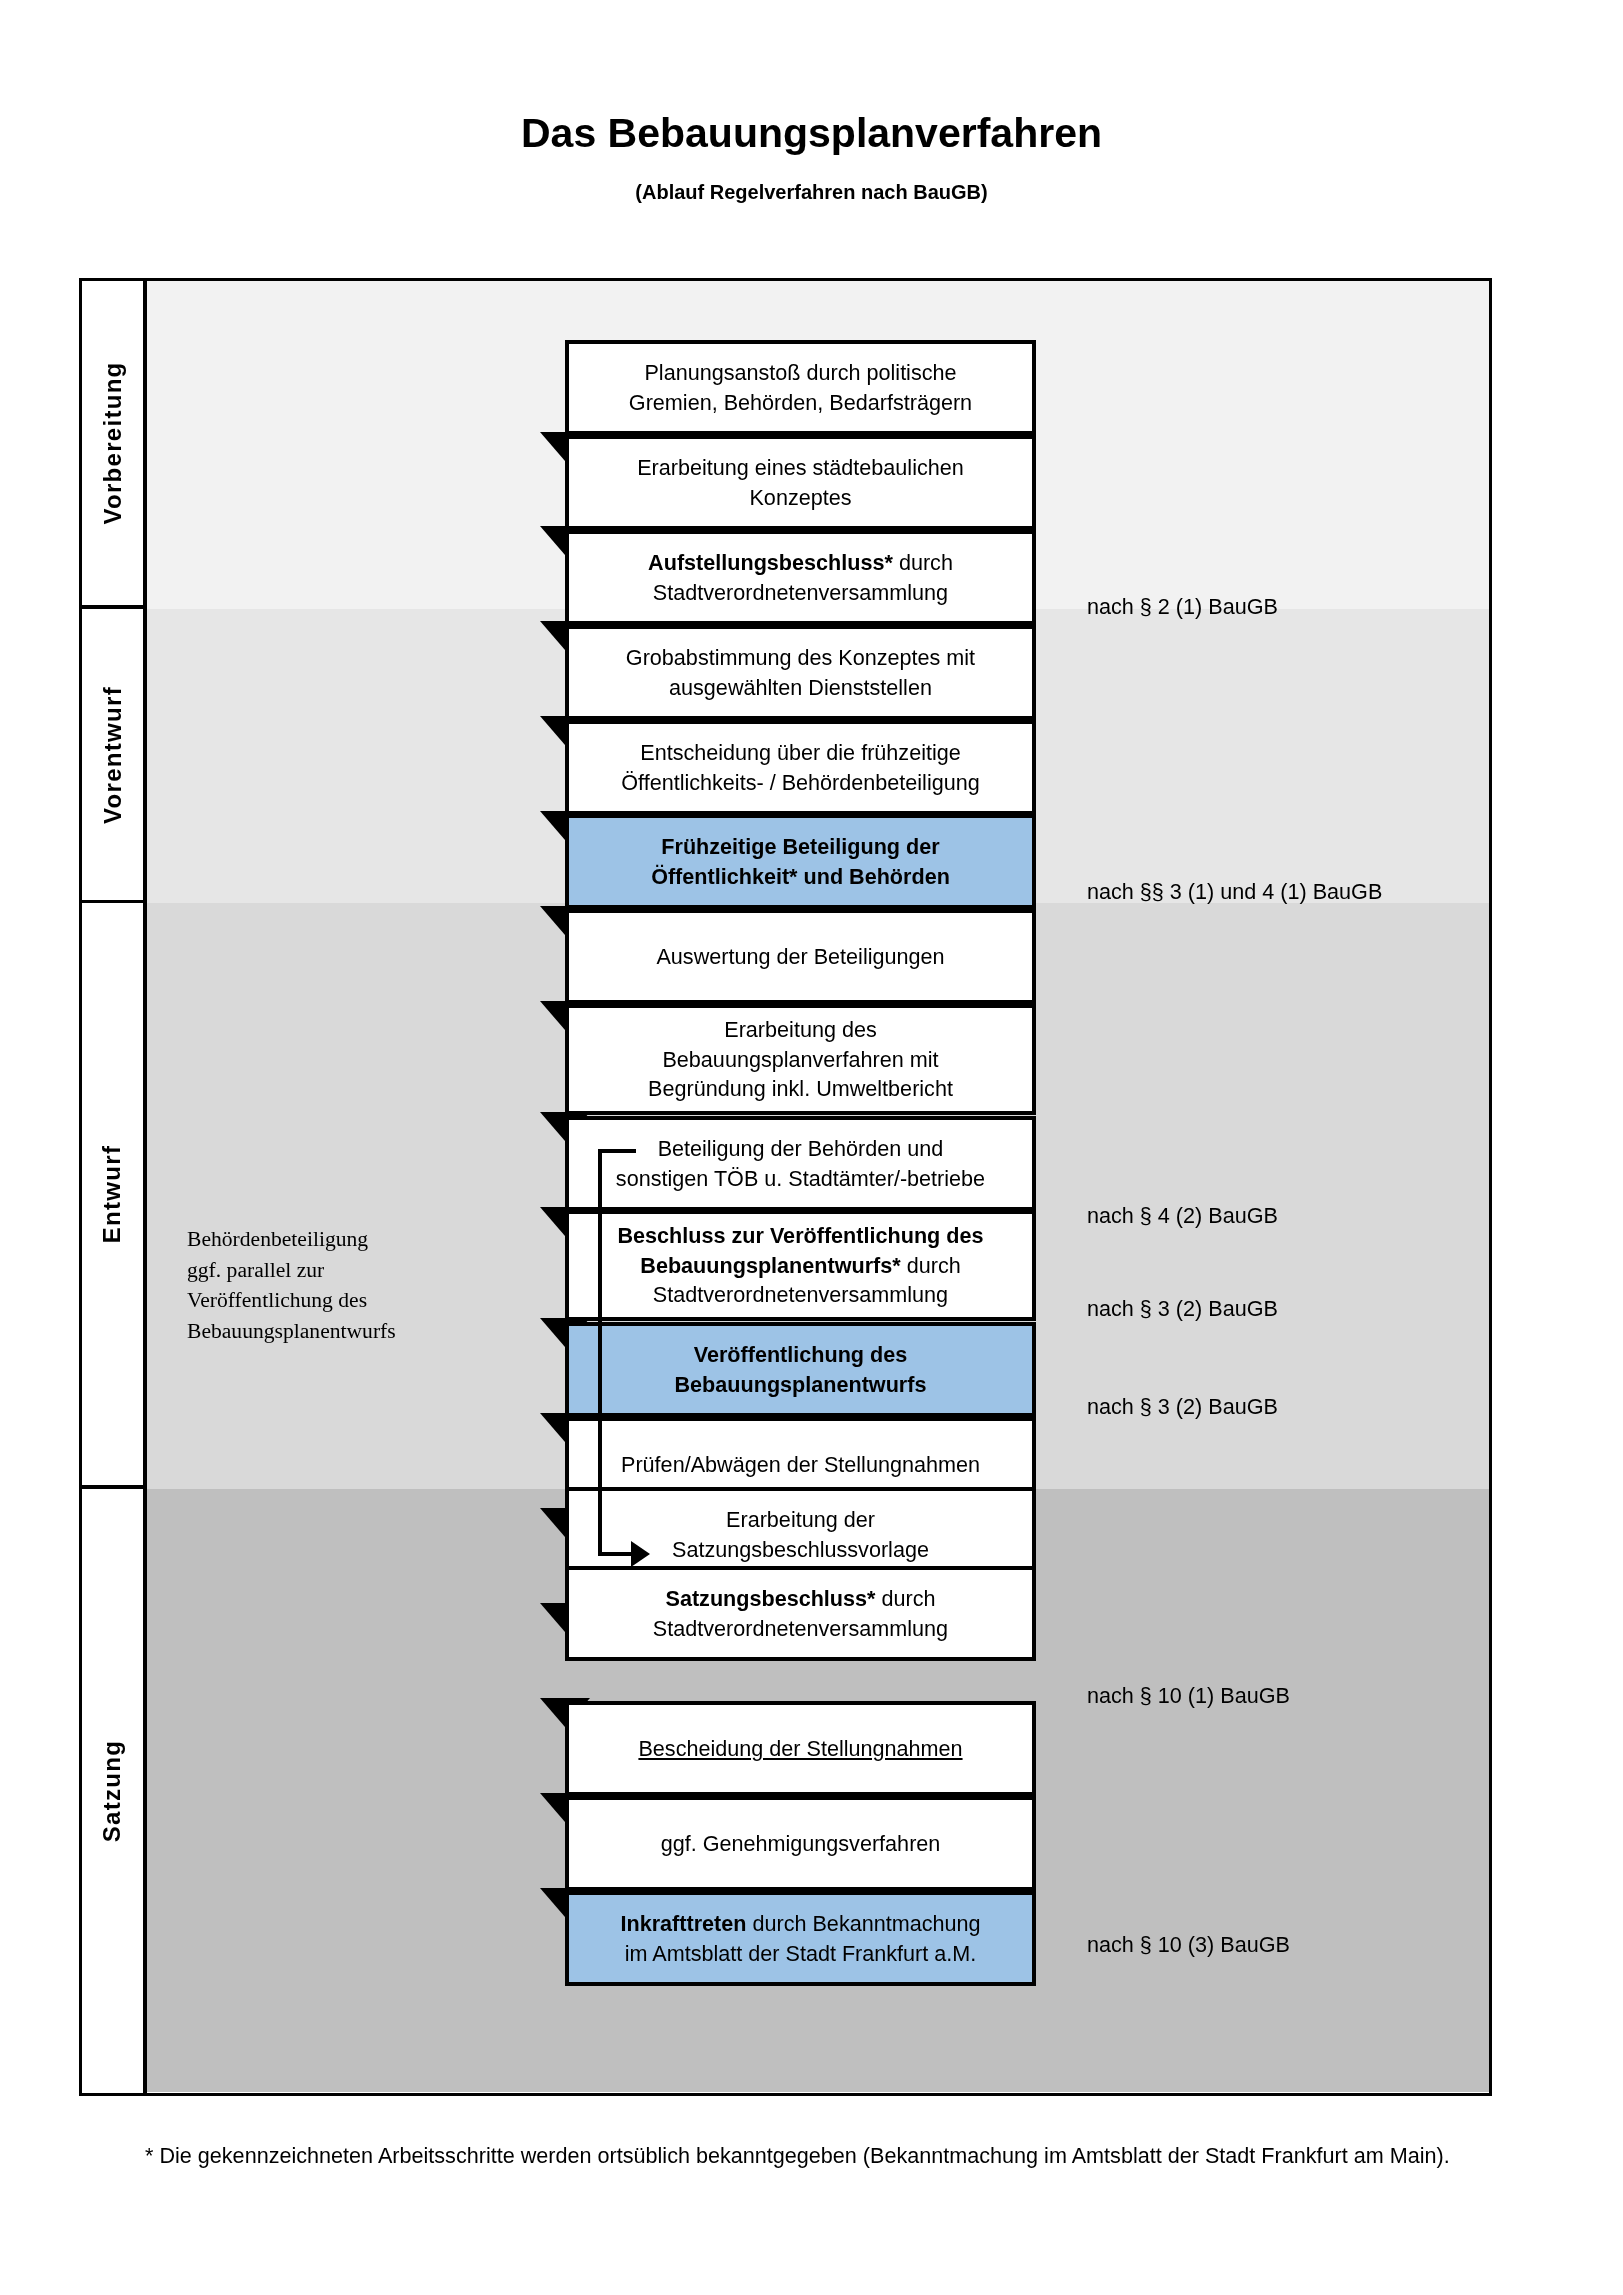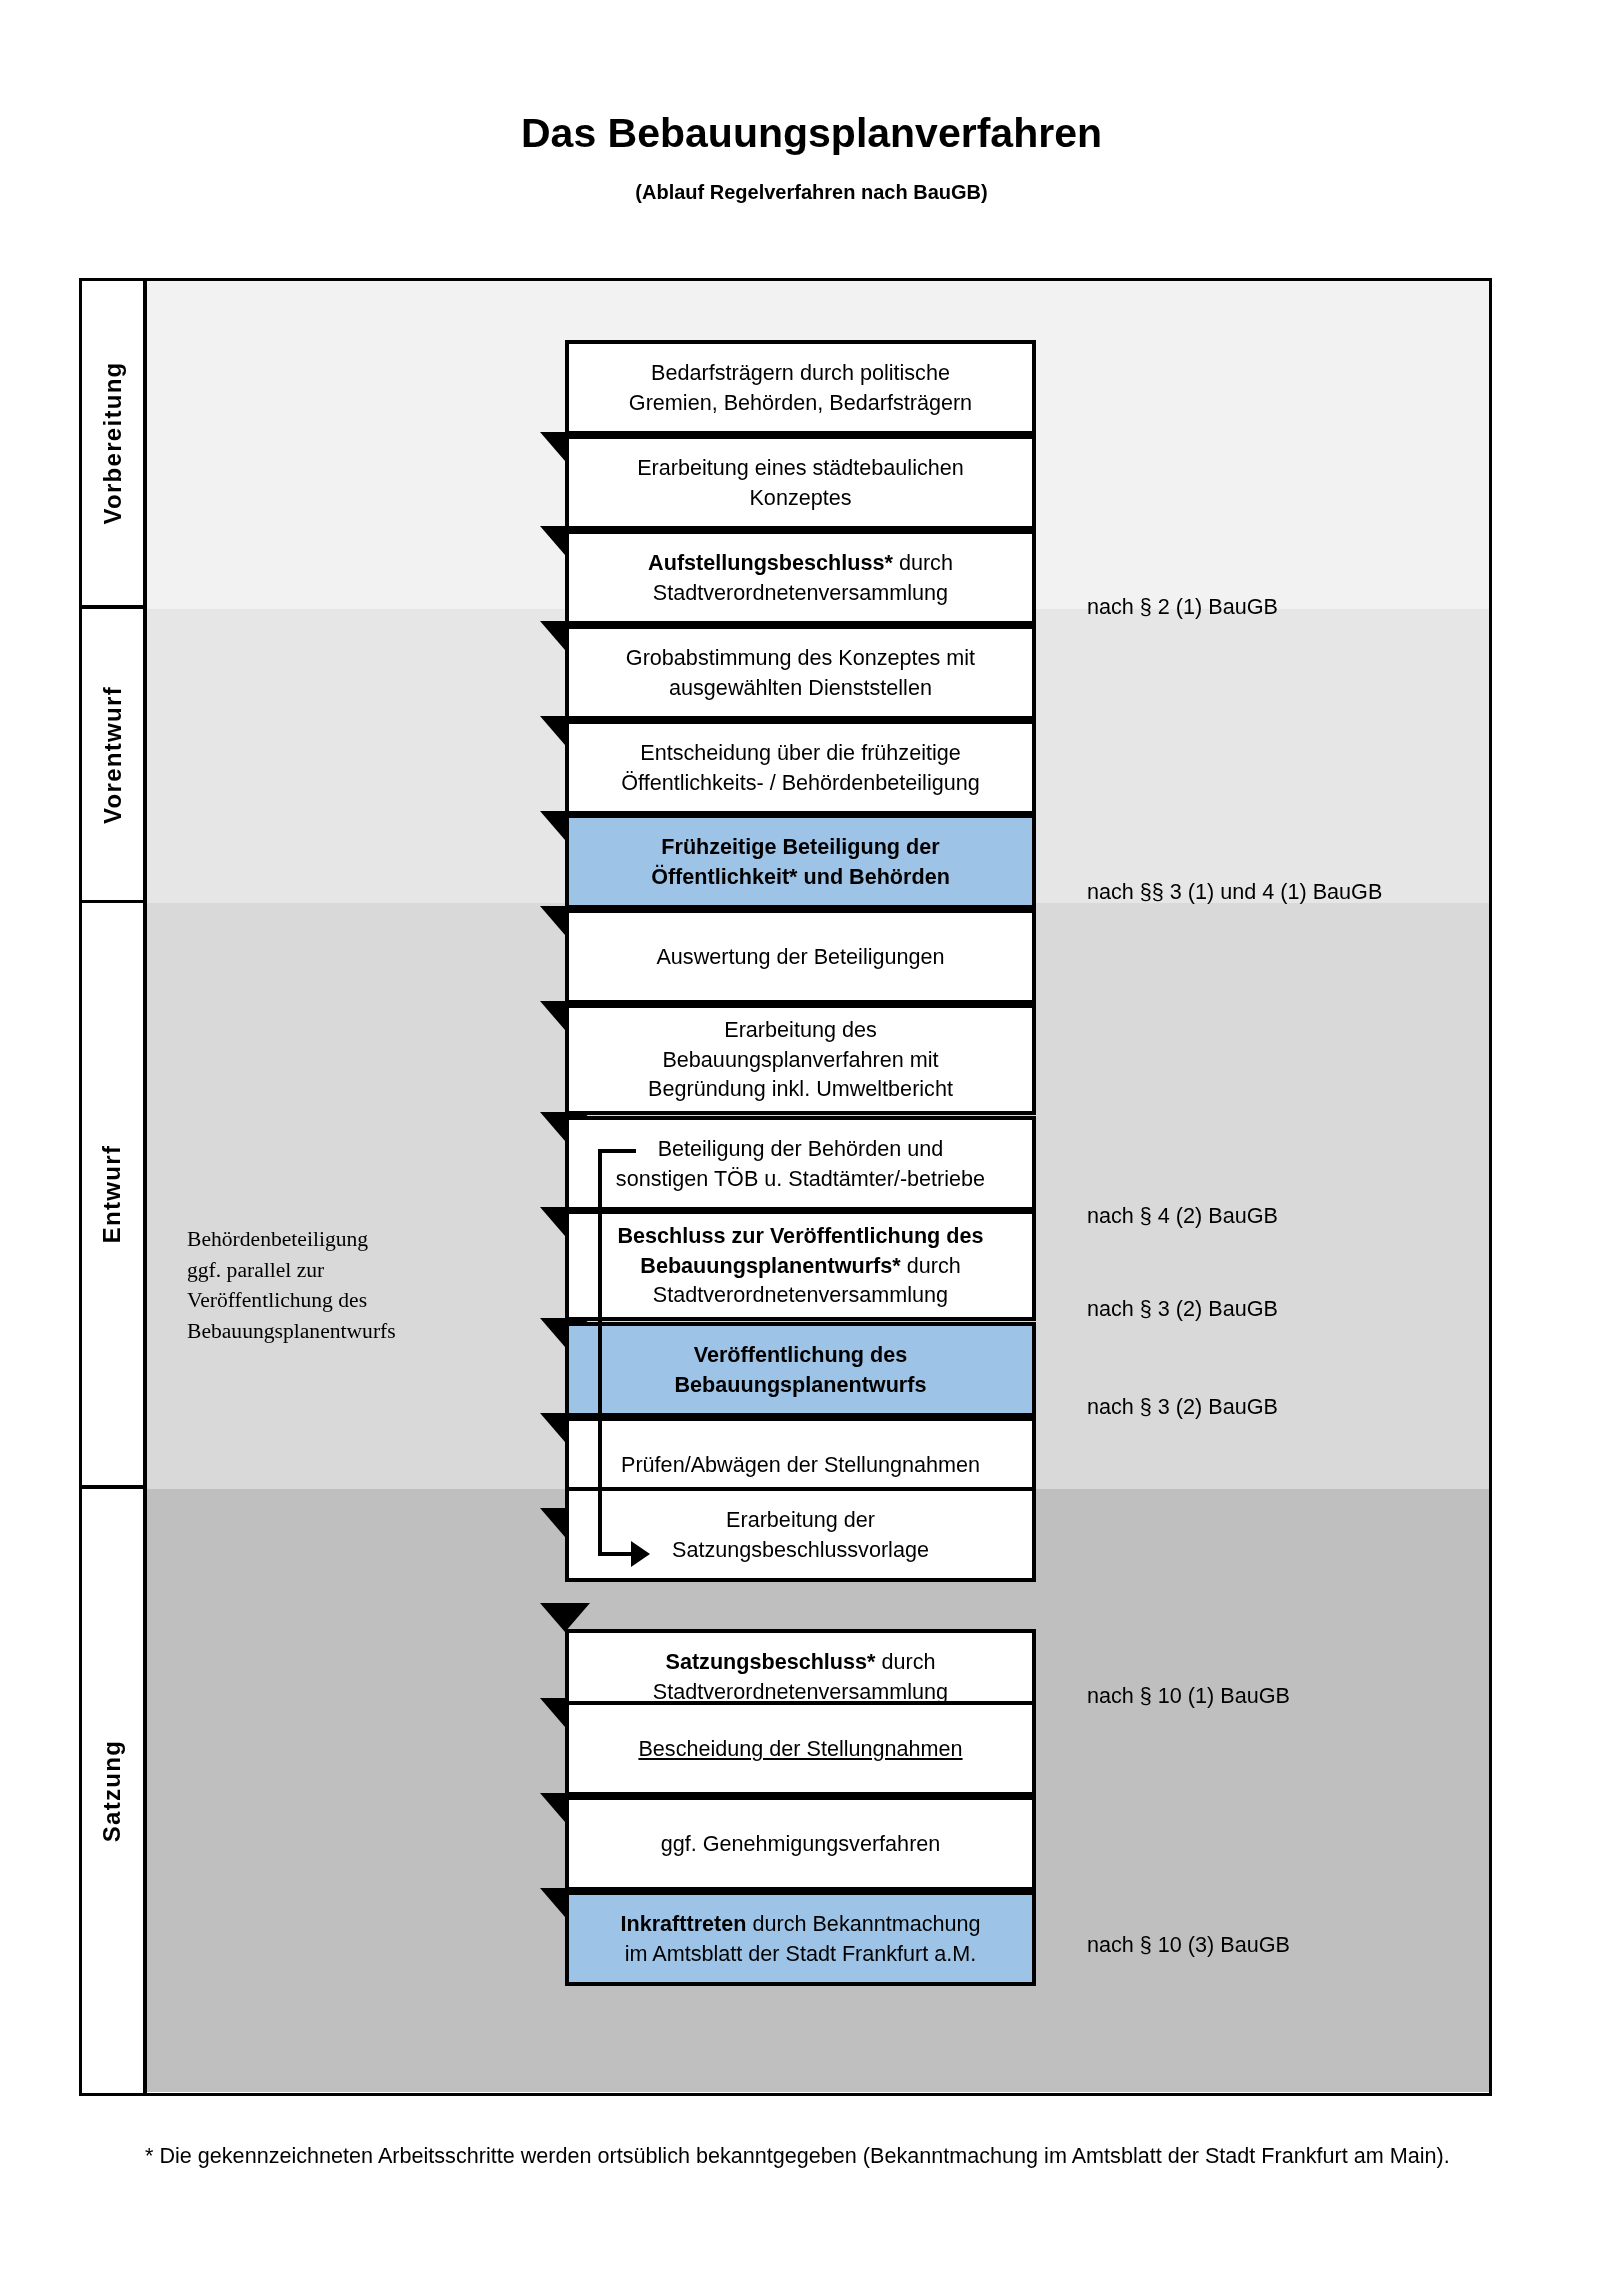--- a/index.html
+++ b/index.html
@@ -209,21 +209,21 @@
   <div class="bracket" style="left:549px;top:1260px;width:0;height:0;border-top:13px solid transparent;border-bottom:13px solid transparent;border-left:19.6px solid #000;"></div>
 
   <div class="side-note" style="left:105px;top:943px;">
     <div>Behördenbeteiligung</div>
     <div>ggf. parallel zur</div>
     <div>Veröffentlichung des</div>
     <div>Bebauungsplanentwurfs</div>
   </div>
 
   <div class="flow-box" style="left:483px;top:59px;height:95px;">
-    <div>Bedarfsträgern durch politische</div>
+    <div>Planungsanstoß durch politische</div>
     <div>Gremien, Behörden, Bedarfsträgern</div>
   </div>
 
   <div class="flow-box" style="left:483px;top:154px;height:95px;">
     <div>Erarbeitung eines städtebaulichen</div>
     <div>Konzeptes</div>
   </div>
 
   <div class="flow-box" style="left:483px;top:249px;height:95px;">
     <div><b>Aufstellungsbeschluss*</b> durch</div>
@@ -273,21 +273,21 @@
 
   <div class="flow-box" style="left:483px;top:1136px;height:95px;">
     <div>Prüfen/Abwägen der Stellungnahmen</div>
   </div>
 
   <div class="flow-box" style="left:483px;top:1206px;height:95px;">
     <div>Erarbeitung der</div>
     <div>Satzungsbeschlussvorlage</div>
   </div>
 
-  <div class="flow-box" style="left:483px;top:1348px;height:95px;">
+  <div class="flow-box" style="left:483px;top:1285px;height:95px;">
     <div><b>Satzungsbeschluss*</b> durch</div>
     <div>Stadtverordnetenversammlung</div>
   </div>
 
   <div class="flow-box" style="left:483px;top:1420px;height:95px;text-decoration:underline;">
     <div>Bescheidung der Stellungnahmen</div>
   </div>
 
   <div class="flow-box" style="left:483px;top:1515px;height:95px;">
     <div>ggf. Genehmigungsverfahren</div>

